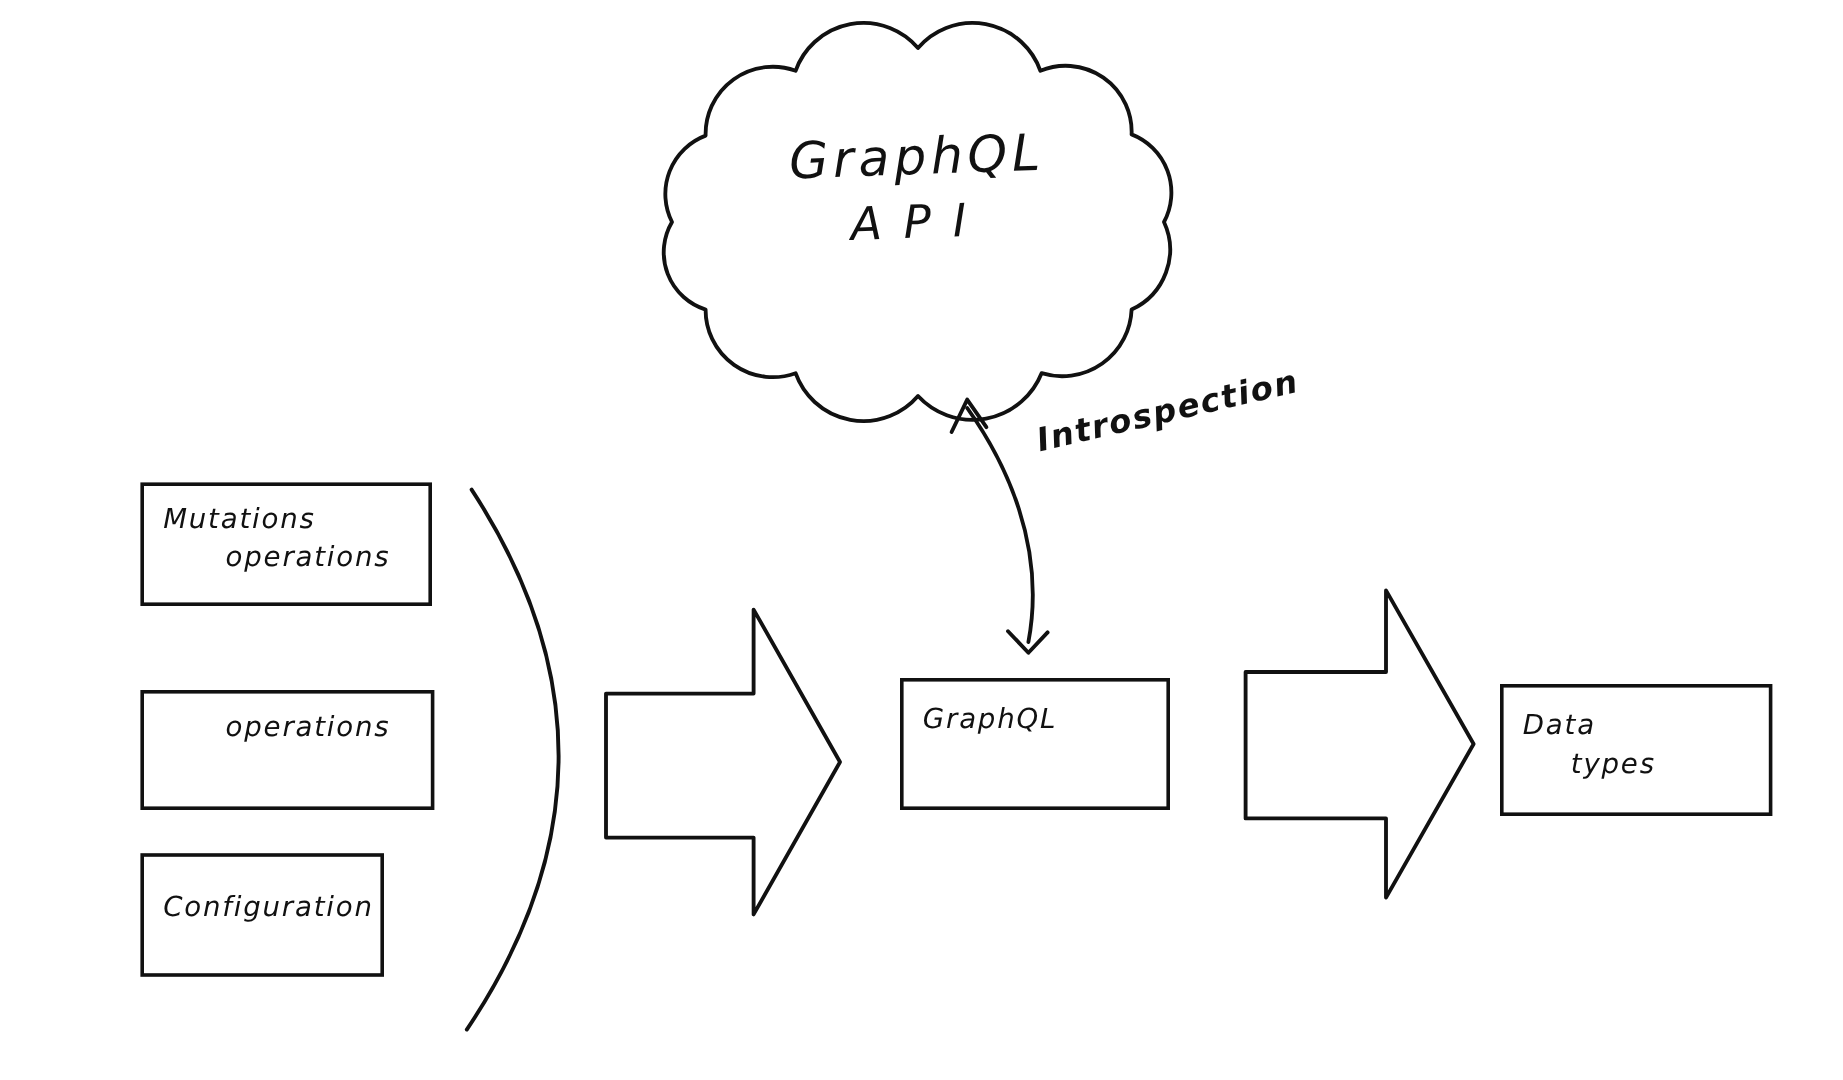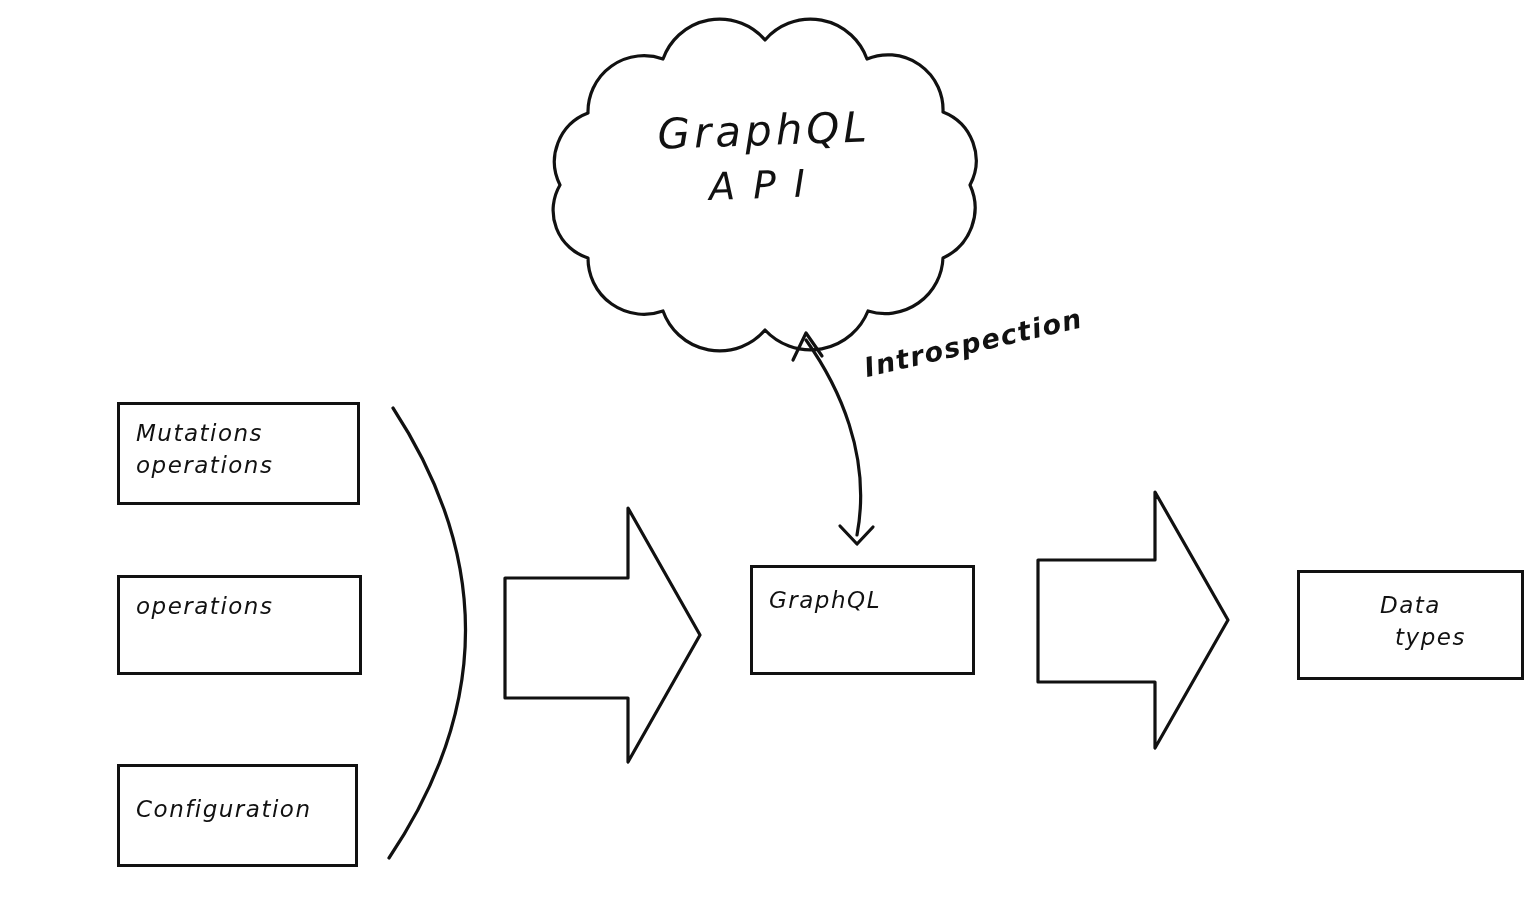--- a/index.html
+++ b/index.html
@@ -42,21 +42,21 @@
   }
   .box {
     position: absolute;
     border: 3px solid #111111;
     background: #ffffff;
     box-sizing: border-box;
     padding: 12px 16px;
     font-size: 23px;
     line-height: 32px;
   }
-  .box .l2 { }
+  .box .l2 { margin-left: 52px; }
   .box.generator .l2 { margin-left: 6px; }
   .box.output .l2 { margin-left: 40px; }
   .cloud-label {
     position: absolute;
     left: 590px;
     top: 102px;
     width: 350px;
     text-align: center;
     transform: rotate(-2deg);
   }
@@ -75,23 +75,23 @@
     left: 868px;
     top: 352px;
     font-size: 27px;
     font-weight: bold;
     transform: rotate(-13deg);
     transform-origin: left bottom;
     white-space: nowrap;
   }
   .box-mutations { left: 117px; top: 402px; width: 243px; height: 103px; }
   .box-queries   { left: 117px; top: 575px; width: 245px; height: 100px; }
-  .box-config    { left: 117px; top: 764px; width: 241px; height: 103px; padding-top: 26px; }
+  .box-config    { left: 117px; top: 711px; width: 203px; height: 103px; padding-top: 26px; }
   .box.generator { left: 750px; top: 565px; width: 225px; height: 110px; padding-top: 16px; }
-  .box.output    { left: 1297px; top: 570px; width: 227px; height: 110px; padding-top: 16px; text-align: center; }
+  .box.output    { left: 1250px; top: 570px; width: 227px; height: 110px; padding-top: 16px; }
 </style>
 </head>
 <body>
 
 <div class="canvas">
 
   <svg class="shapes" viewBox="0 0 1536 900">
 
     <path class="ink-shape" d="M 765 40
          A 60 60 0 0 1 867 59

